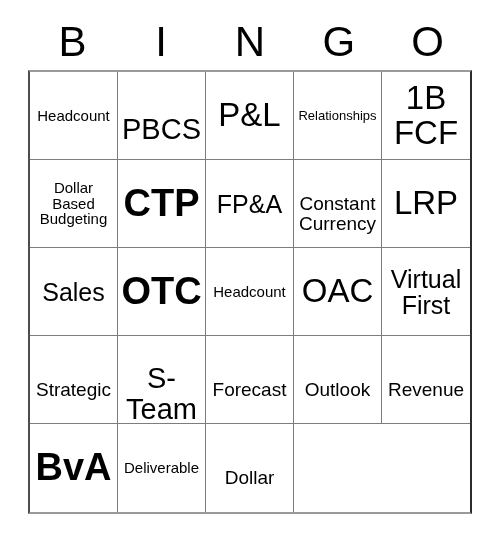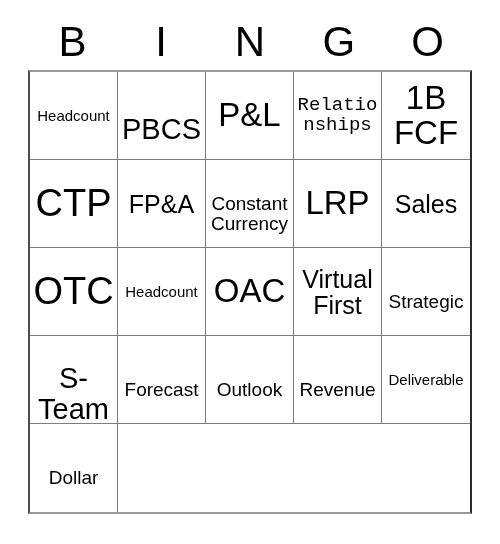--- a/index.html
+++ b/index.html
@@ -79,27 +79,27 @@
   .cell-text {
     display: block;
     width: 100%;
     line-height: 1.04;
     font-weight: 400;
     word-wrap: break-word;
     overflow-wrap: break-word;
   }
 
   
-  .fs-xxl { font-size: 38px; }
+  .fs-xxl { font-size: 38px; font-weight: bold; }
   .fs-xl  { font-size: 33px; }
   .fs-lg  { font-size: 29px; margin-top: 28px; }
   .fs-md  { font-size: 25px; }
   .fs-sm  { font-size: 19px; margin-top: 20px; }
   .fs-xs  { font-size: 15px; }
-  .fs-xxs { font-size: 19px; font-family: Liberation Mono, monospace; }
+  .fs-xxs { font-size: 13px; }
 </style>
 </head>
 <body>
 
 <div id="card">
 
   <div id="header-row">
     <div class="header-letter">B</div>
     <div class="header-letter">I</div>
     <div class="header-letter">N</div>
@@ -115,20 +115,23 @@
         <span class="cell-text fs-lg">PBCS</span>
       </div>
       <div class="cell">
         <span class="cell-text fs-xl">P&amp;L</span>
       </div>
       <div class="cell">
         <span class="cell-text fs-xxs">Relationships</span>
       </div>
       <div class="cell">
         <span class="cell-text fs-xl">1B FCF</span>
+      </div>
+      <div class="cell">
+        <span class="cell-text fs-xs">Dollar Based Budgeting</span>
       </div>
       <div class="cell">
         <span class="cell-text fs-xxl">CTP</span>
       </div>
       <div class="cell">
         <span class="cell-text fs-md">FP&amp;A</span>
       </div>
       <div class="cell">
         <span class="cell-text fs-sm">Constant Currency</span>
       </div>
@@ -159,20 +162,23 @@
       <div class="cell">
         <span class="cell-text fs-sm">Forecast</span>
       </div>
       <div class="cell">
         <span class="cell-text fs-sm">Outlook</span>
       </div>
       <div class="cell">
         <span class="cell-text fs-sm">Revenue</span>
       </div>
       <div class="cell">
+        <span class="cell-text fs-xxl">BvA</span>
+      </div>
+      <div class="cell">
         <span class="cell-text fs-xs">Deliverable</span>
       </div>
       <div class="cell">
         <span class="cell-text fs-sm">Dollar</span>
       </div>
     </div>
 
 </div>
 
 </body></html>

